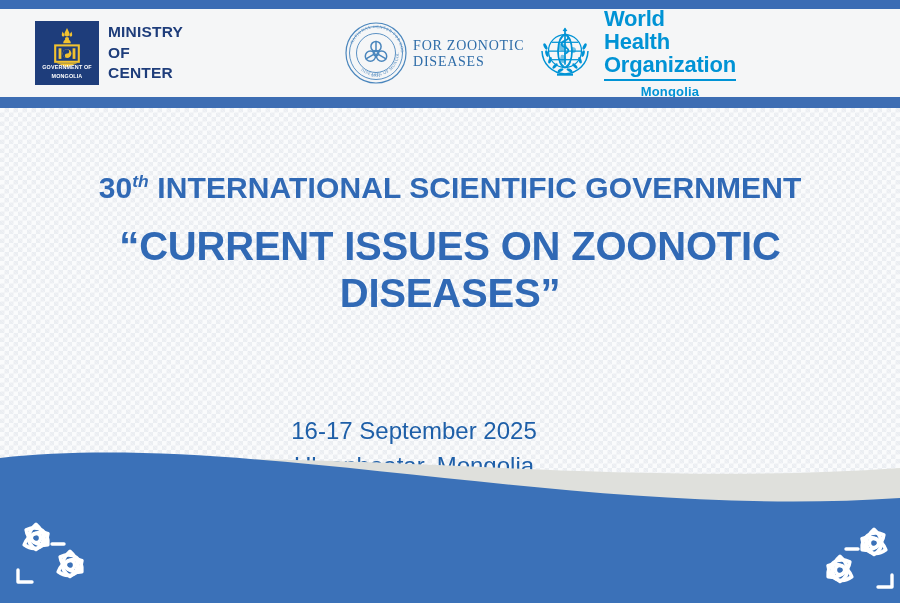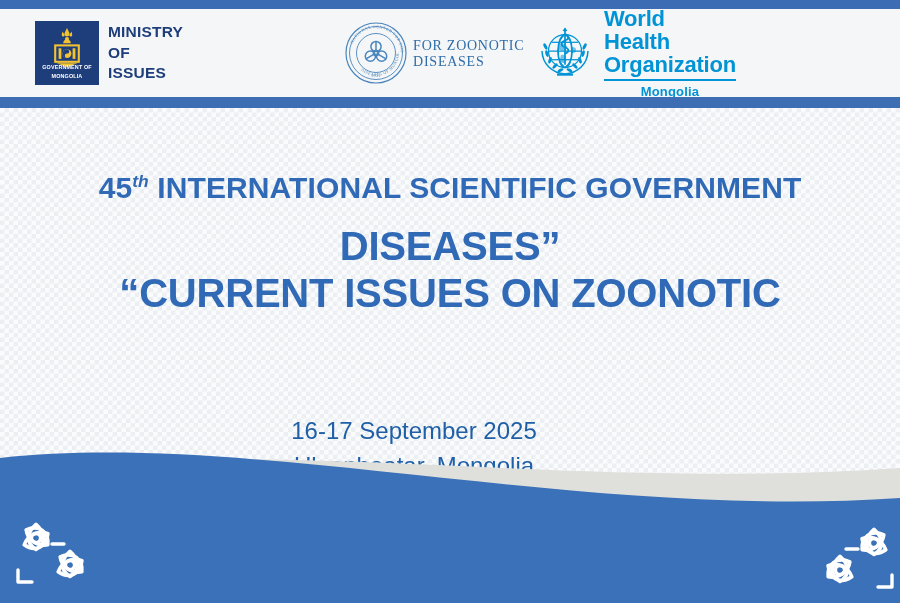--- a/index.html
+++ b/index.html
@@ -245,21 +245,21 @@
           <circle cx="17" cy="24.4" r="0.75" fill="#1e3d7b"></circle>
           <circle cx="17" cy="28.8" r="0.75" fill="#f2c230"></circle>
 
           <path d="M6.6 36.3 L27.4 36.3 L17 40 Z" fill="#f2c230"></path>
         </svg>
         <div class="gov-line1">GOVERNMENT OF</div>
         <div class="gov-line2">MONGOLIA</div>
       </div>
       <div class="moh-text">
         <div>MINISTRY</div>
-        <div>OF ISSUES</div>
+        <div>OF CENTER</div>
       </div>
     </div>
 
     <div class="nczd">
       <svg class="nczd-seal" width="66" height="66" viewBox="0 0 66 66">
         <defs>
           <path id="ringTop" d="M 33,33 m -25,0 a 25,25 0 1 1 50,0" fill="none"></path>
           <path id="ringBot" d="M 33,33 m -23,0 a 23,23 0 1 0 46,0" fill="none"></path>
         </defs>
         <circle cx="33" cy="33" r="30" fill="none" stroke="#4a86bd" stroke-width="1.2"></circle>
@@ -337,24 +337,24 @@
         <div class="who-divider"></div>
         <div class="who-country">Mongolia</div>
       </div>
     </div>
 
   </div>
 
   <div class="rule-under-header"></div>
 
   <div class="title-block">
-    <div class="conf-line"><span>45</span><span class="ord">th</span>&nbsp;<span>INTERNATIONAL SCIENTIFIC GOVERNMENT</span></div>
+    <div class="conf-line"><span>30</span><span class="ord">th</span>&nbsp;<span>INTERNATIONAL SCIENTIFIC GOVERNMENT</span></div>
     <div class="theme-line">
+      <div>“CURRENT ISSUES ON ZOONOTIC</div>
       <div>DISEASES”</div>
-      <div>“CURRENT ISSUES ON ZOONOTIC</div>
     </div>
   </div>
 
   <div class="meta-block">
     <div>16-17 September 2025</div>
     <div>Ulaanbaatar, Mongolia</div>
   </div>
 
   <svg class="curves" viewBox="0 0 900 603" preserveAspectRatio="none">
     <path d="M0,478 C240,430 560,492 900,468 L900,603 L0,603 Z" fill="#dfe0dc"></path>

